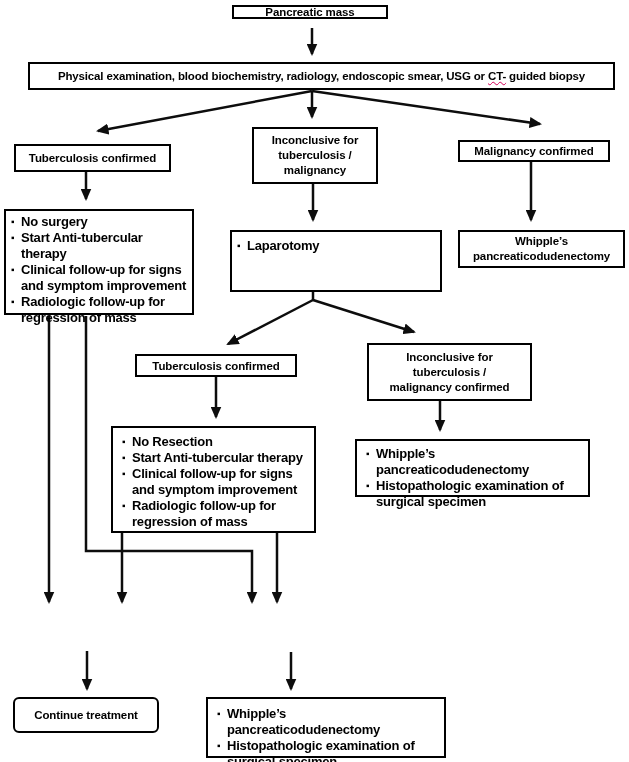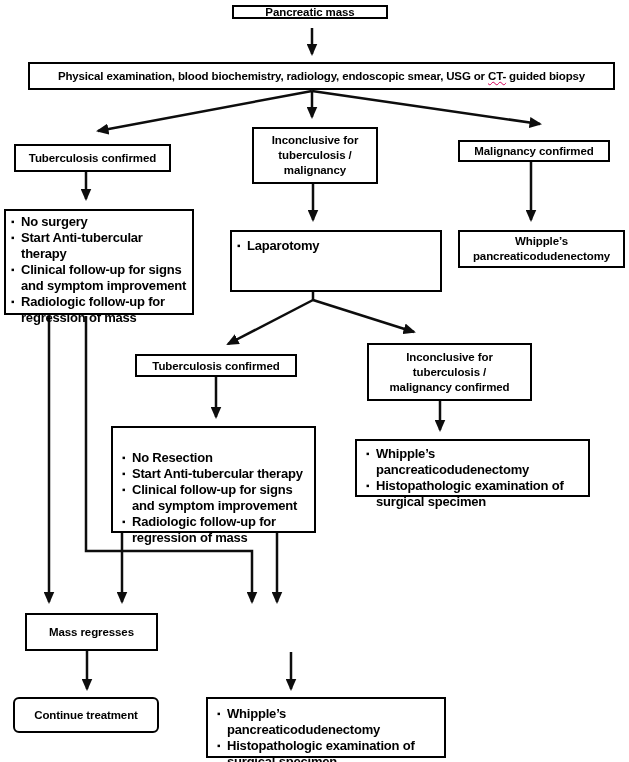--- a/index.html
+++ b/index.html
@@ -131,39 +131,36 @@
   <div class="node center" style="left:135px;top:354px;width:162px;height:23px;">
     <span>Tuberculosis confirmed</span>
   </div>
 
   <div class="node center multiline" style="left:367px;top:343px;width:165px;height:58px;line-height:15px;">
     <span>Inconclusive for
 tuberculosis /
 malignancy confirmed</span>
   </div>
 
-  <div class="node bullets" style="left:111px;top:426px;width:205px;height:107px;padding-top:22px;padding-left:8px;">
+  <div class="node bullets" style="left:111px;top:426px;width:205px;height:107px;padding-top:6px;padding-left:8px;">
     <ul>
       <li>No Resection</li>
       <li>Start Anti-tubercular therapy</li>
       <li>Clinical follow-up for signs and symptom improvement</li>
       <li>Radiologic follow-up for regression of mass</li>
     </ul>
   </div>
 
   <div class="node bullets" style="left:355px;top:439px;width:235px;height:58px;padding-top:5px;padding-left:8px;">
     <ul>
       <li>Whipple’s pancreaticodudenectomy</li>
       <li>Histopathologic examination of surgical specimen</li>
     </ul>
   </div>
 
-  <div class="node center" style="left:25px;top:613px;width:133px;height:38px;">
-    <span>Mass regresses</span>
-  </div>
 
 
   <div class="node center" style="left:13px;top:697px;width:146px;height:36px;border-radius:6px;">
     <span>Continue treatment</span>
   </div>
 
   <div class="node bullets" style="left:206px;top:697px;width:240px;height:61px;padding-top:7px;padding-left:8px;">
     <ul>
       <li>Whipple’s pancreaticodudenectomy</li>
       <li>Histopathologic examination of surgical specimen</li>

